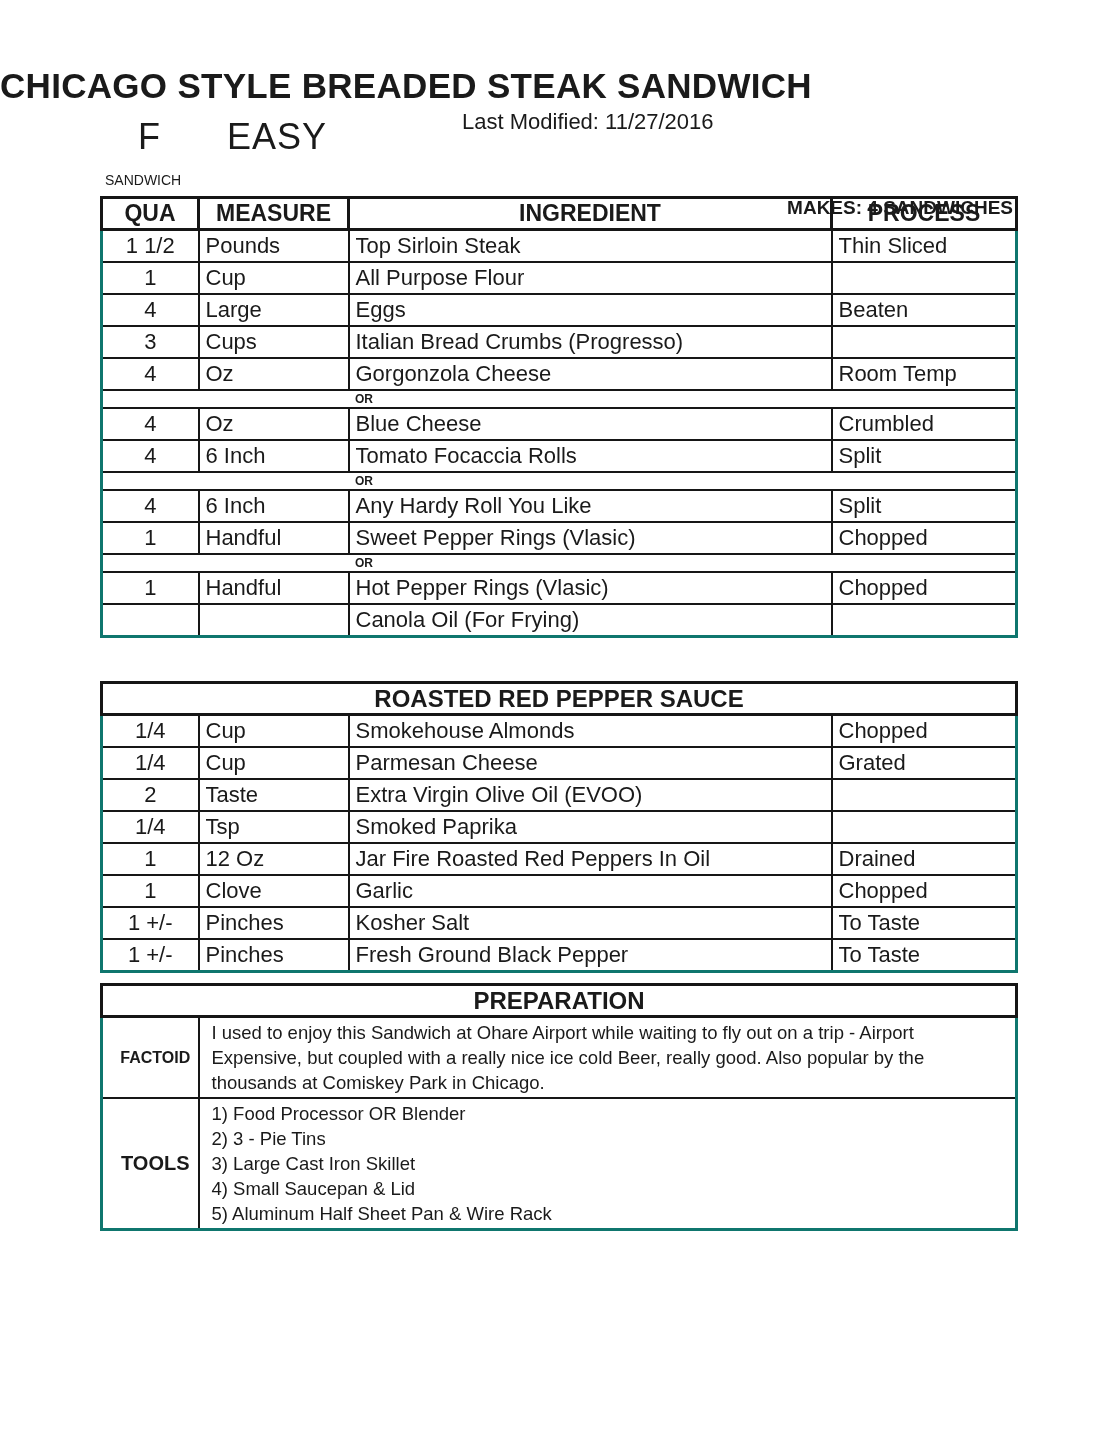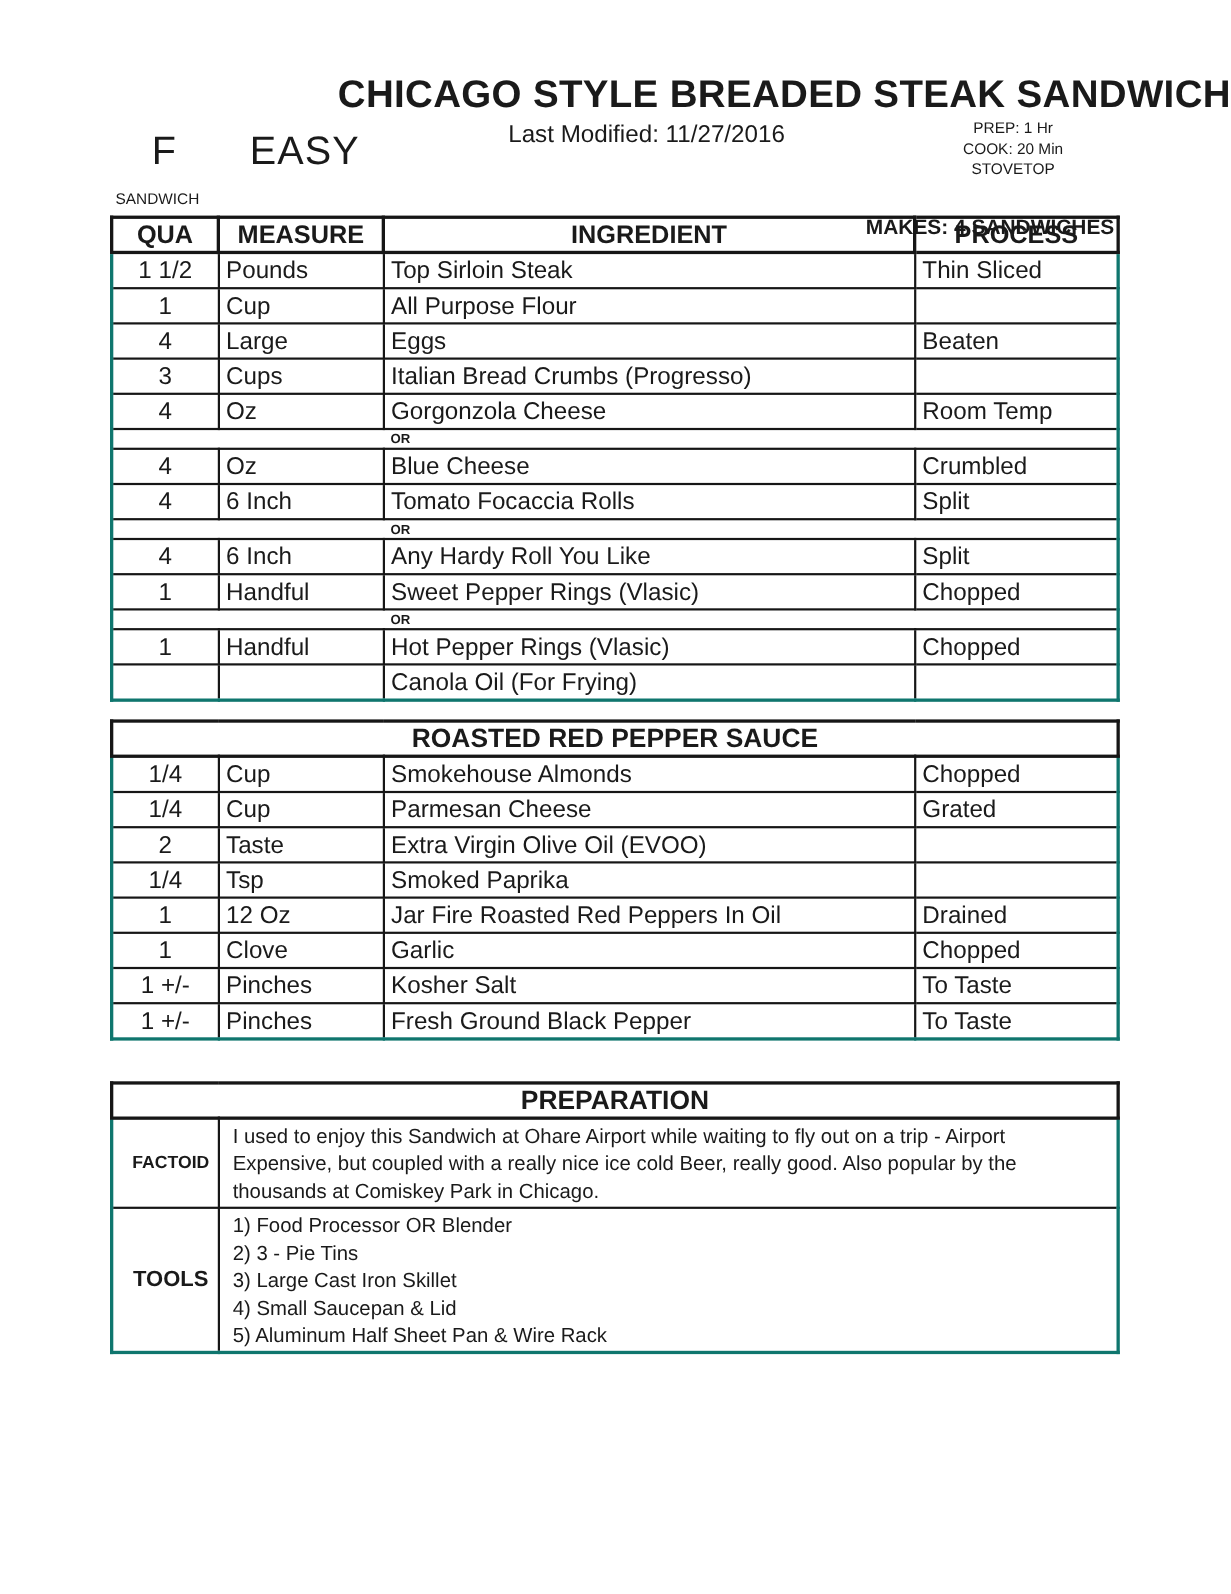--- a/index.html
+++ b/index.html
@@ -6,39 +6,39 @@
   .page {
     position:relative;
     width:1119px; height:1449px;
     background:#ffffff;
     font-family:"Liberation Sans", sans-serif;
     color:#1a1a1a;
     overflow:hidden;
   }
   .title {
     position:absolute; top:66px; left:0; width:1119px;
-    text-align:right; font-size:35px; font-weight:bold; letter-spacing:0.3px;
+    text-align:left; font-size:35px; font-weight:bold; letter-spacing:0.3px;
   }
   .grade { position:absolute; top:116px; left:138px; font-size:36px; }
   .difficulty { position:absolute; top:116px; left:227px; font-size:36px; letter-spacing:1px; }
   .modified { position:absolute; top:109px; left:462px; font-size:22px; }
   .meta {
     position:absolute; top:107px; left:828px; width:186px;
     text-align:center; font-size:14px; line-height:18.5px;
   }
   .category { position:absolute; top:172px; left:105px; font-size:14px; }
   .makes { position:absolute; top:169px; right:106px; font-size:19px; font-weight:bold;margin-top:28px; }
 
   table {
     position:absolute; left:100px;
     width:915px; border-collapse:collapse; table-layout:fixed;
     border:3px solid #0f766e;
   }
   #ingredients-table { top:196px; }
-  #sauce-table { top:654px;border-radius:14px; }
+  #sauce-table { top:681px;border-radius:14px; }
   #preparation-table { top:983px; }
 
   th, td { border:2px solid #161616; overflow:hidden; white-space:nowrap; }
   th {
     border-width:3px; height:29px;
     font-size:23px; font-weight:bold; text-align:center; padding:0 4px;
   }
   td { height:30px; font-size:22px; padding:0 6px; text-align:left; }
   td.qua { text-align:center; padding:0 2px; }
   tr.or-row td {
@@ -62,25 +62,20 @@
 <body>
 
 <div class="page">
 
   <div class="title">CHICAGO STYLE BREADED STEAK SANDWICH</div>
 
   <div class="grade">F</div>
   <div class="difficulty">EASY</div>
   <div class="modified">Last Modified: 11/27/2016</div>
 
-  <div class="meta">
-    <div>PREP: 1 Hr</div>
-    <div>COOK: 20 Min</div>
-    <div>STOVETOP</div>
-  </div>
 
   <div class="category">SANDWICH</div>
   <div class="makes">MAKES: 4 SANDWICHES</div>
 
   <table id="ingredients-table">
     <colgroup>
       <col style="width:97px">
         <col style="width:150px">
         <col style="width:483px">
         <col style="width:185px">

